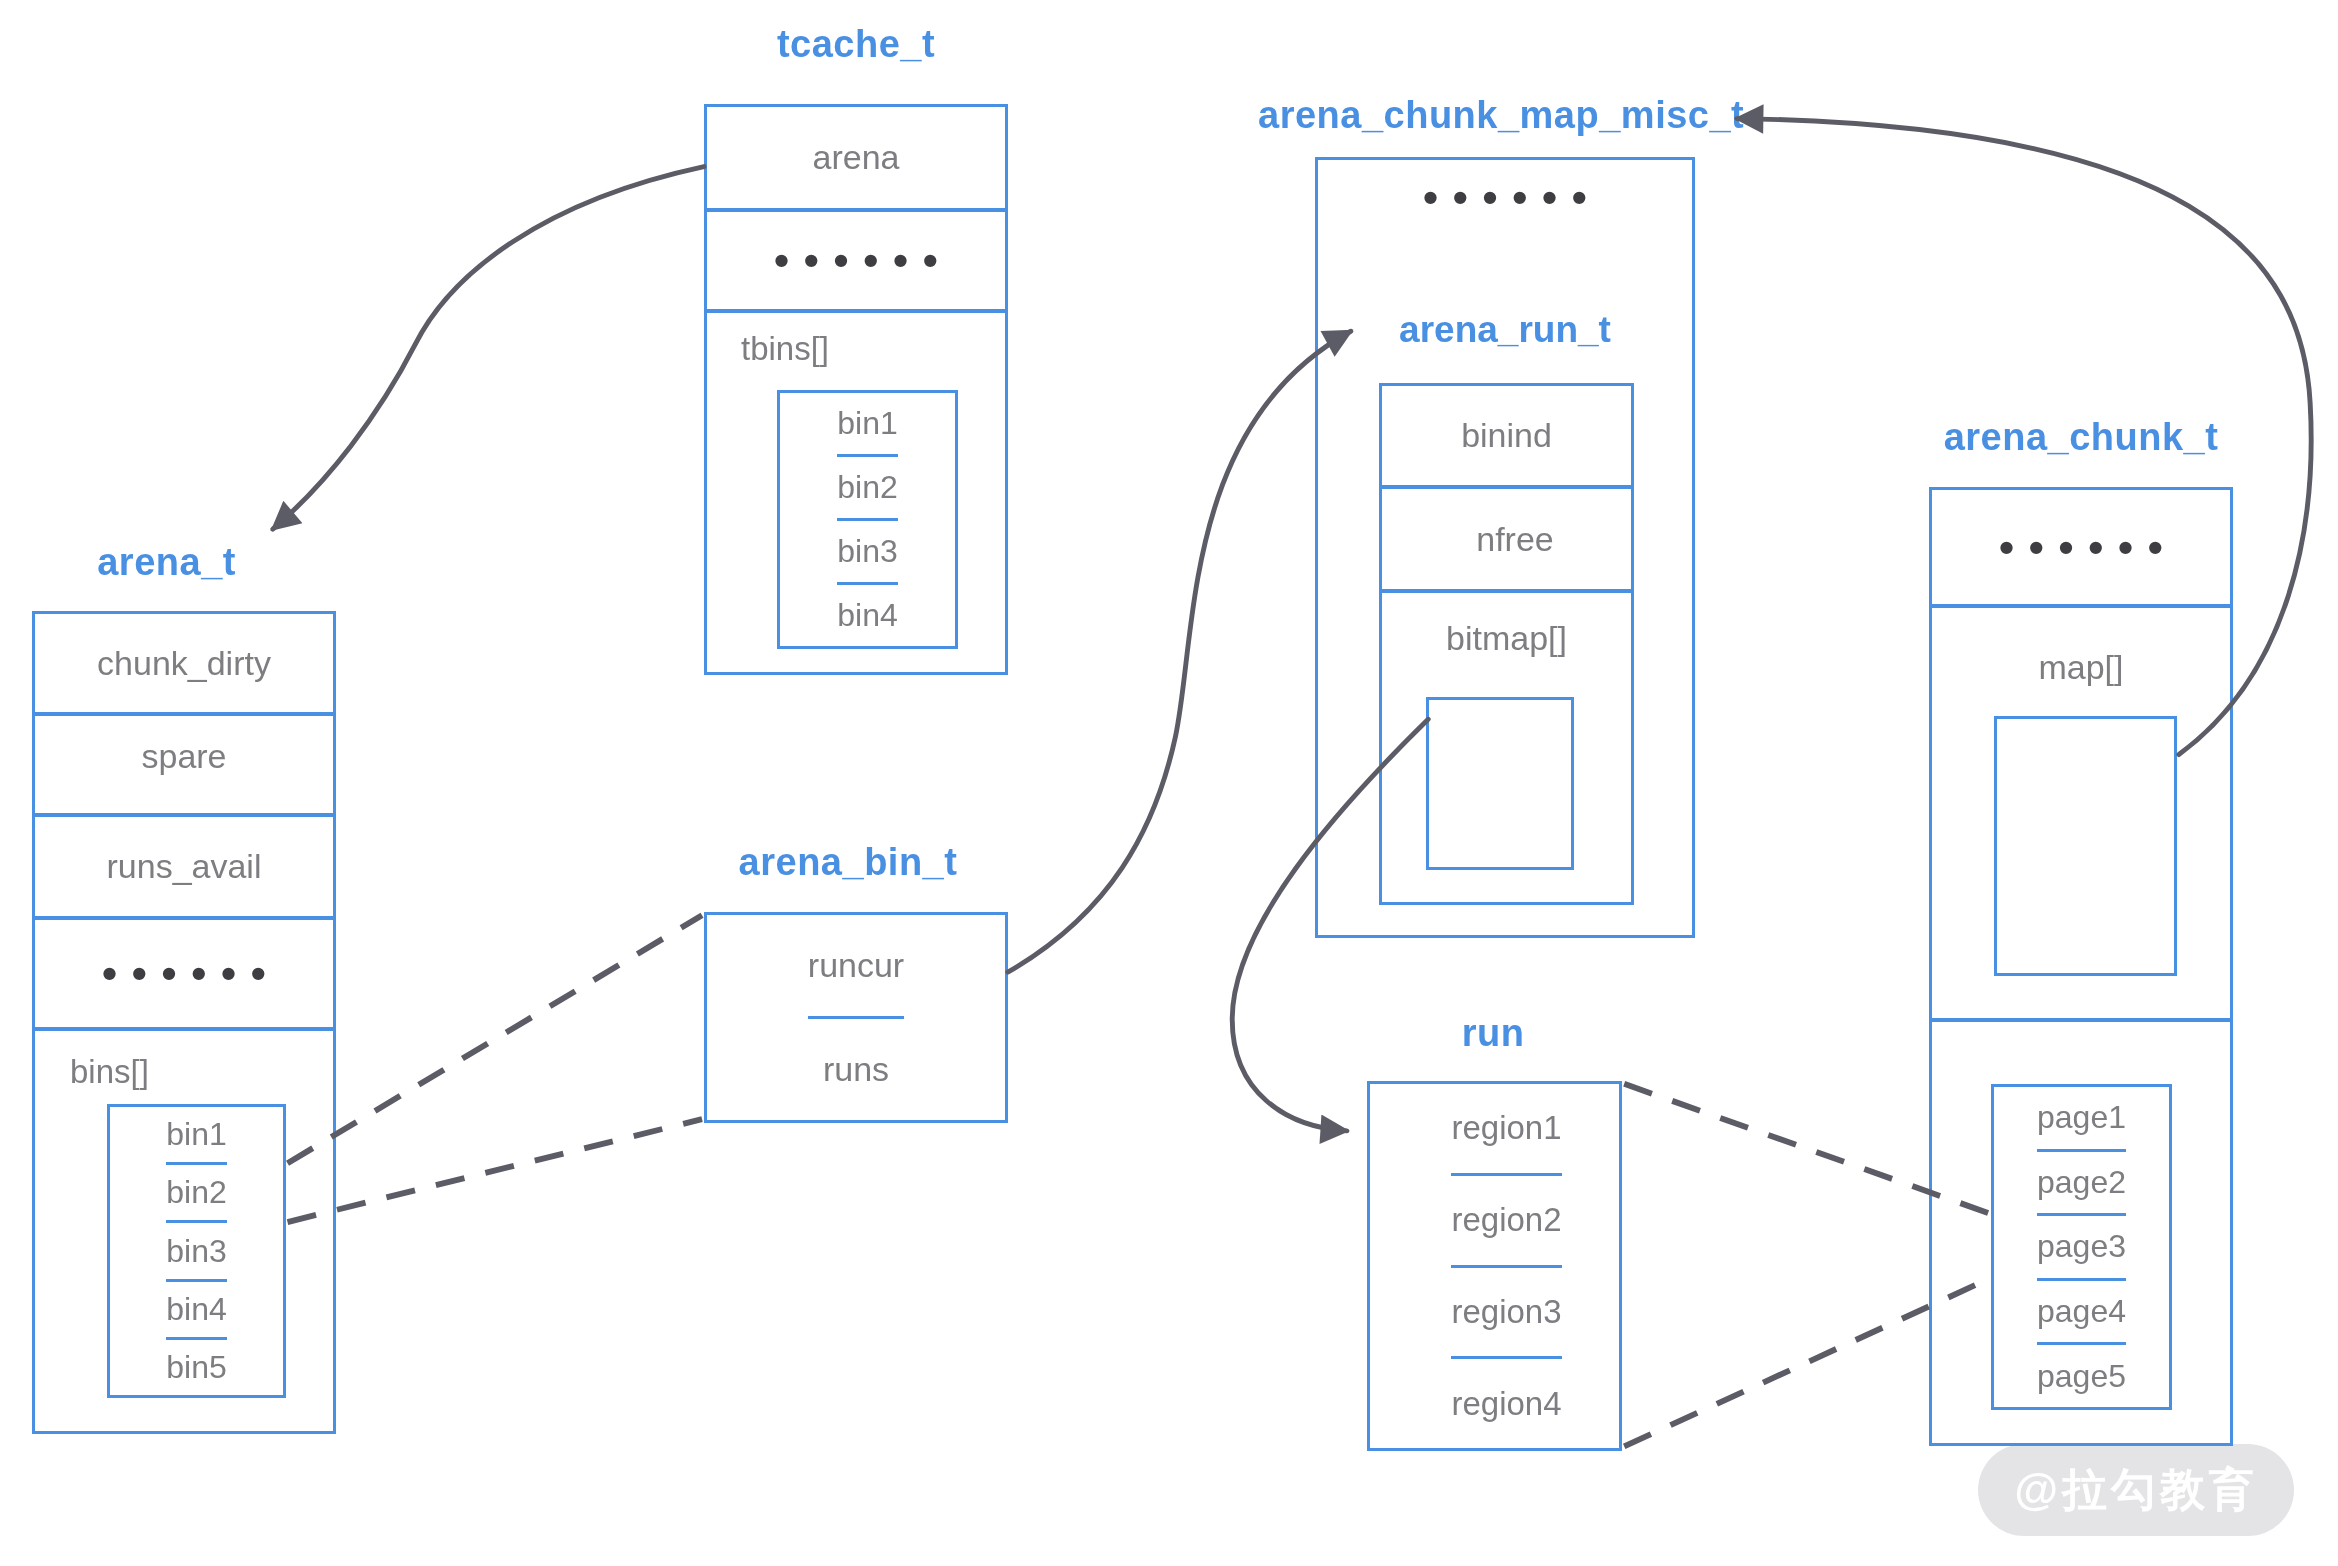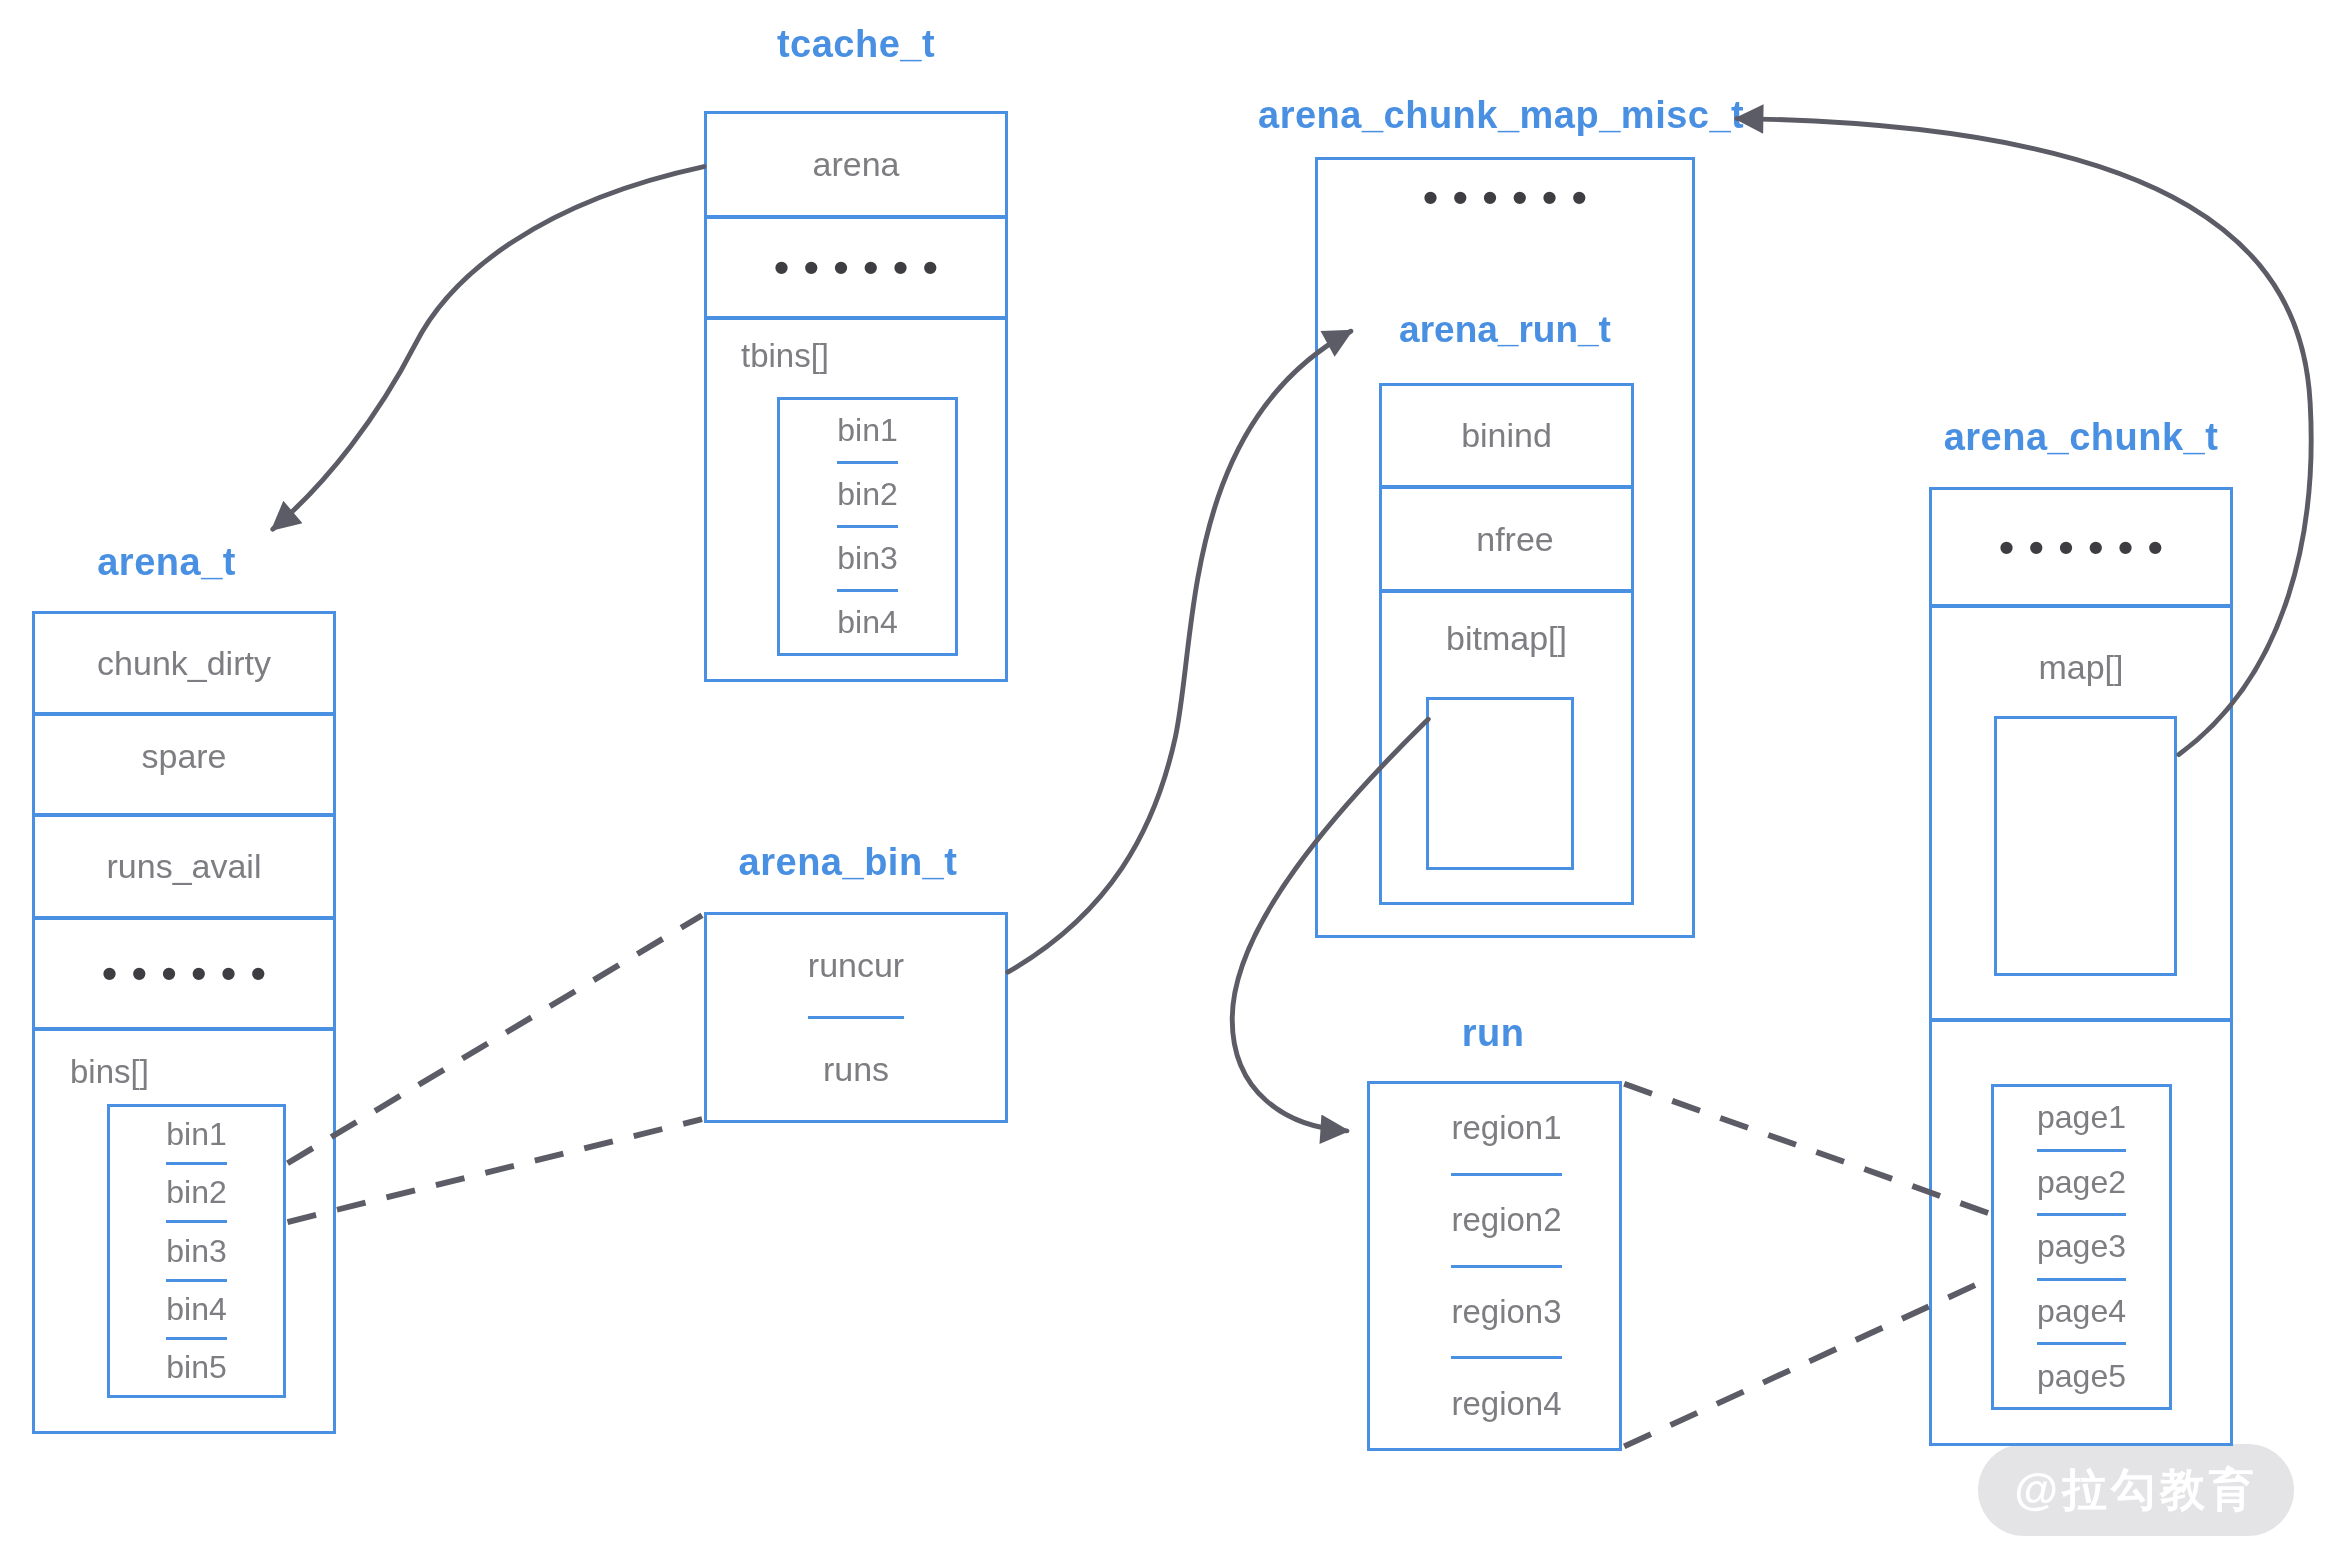--- a/index.html
+++ b/index.html
@@ -64,21 +64,21 @@
     <span>@拉勾教育</span>
   </div>
 
   <div class="struct-title" style="left:709px;top:10px;width:294px;margin-top:13px;">tcache_t</div>
   <div class="struct-title" style="left:19.6px;top:541px;width:294px;">arena_t</div>
   <div class="struct-title" style="left:701px;top:841px;width:294px;">arena_bin_t</div>
   <div class="struct-title" style="left:1258px;top:94px;width:451px;">arena_chunk_map_misc_t</div>
   <div class="struct-title" style="left:1934px;top:416px;width:294px;">arena_chunk_t</div>
   <div class="struct-title" style="left:1395px;top:1012px;width:196px;">run</div>
 
-  <div class="sbox" style="left:704px;top:111px;width:304px;height:571px;">
+  <div class="sbox" style="left:704px;top:104px;width:304px;height:571px;">
     <div class="abs-row" style="top:0;height:101px;">arena</div>
     <div class="hdiv" style="top:101px;"></div>
     <div class="abs-row dots" style="top:105px;height:97px;">••••••</div>
     <div class="hdiv" style="top:202px;"></div>
     <div class="arr-label" style="left:34px;top:223px;">tbins[]</div>
     <div class="sbox cellbox" style="left:70px;top:283px;width:181px;height:259px;">
       <div class="cell">bin1</div>
       <div class="cell">bin2</div>
       <div class="cell">bin3</div>
       <div class="cell">bin4</div>

